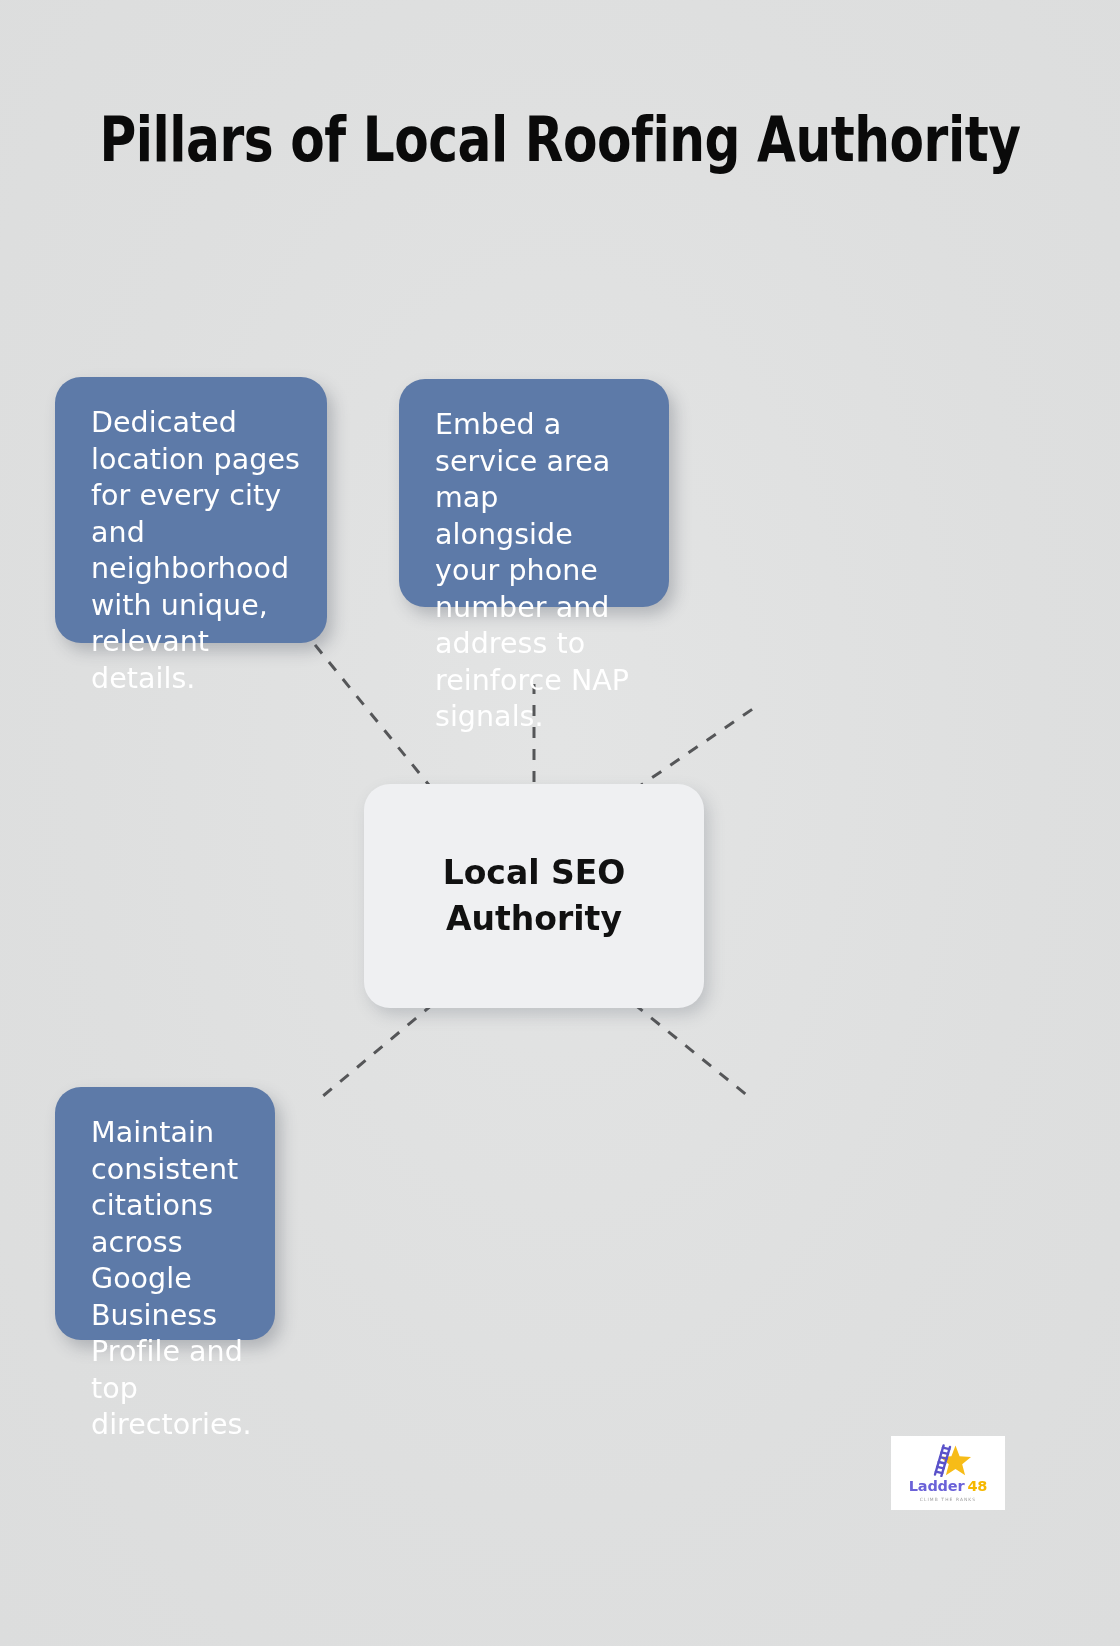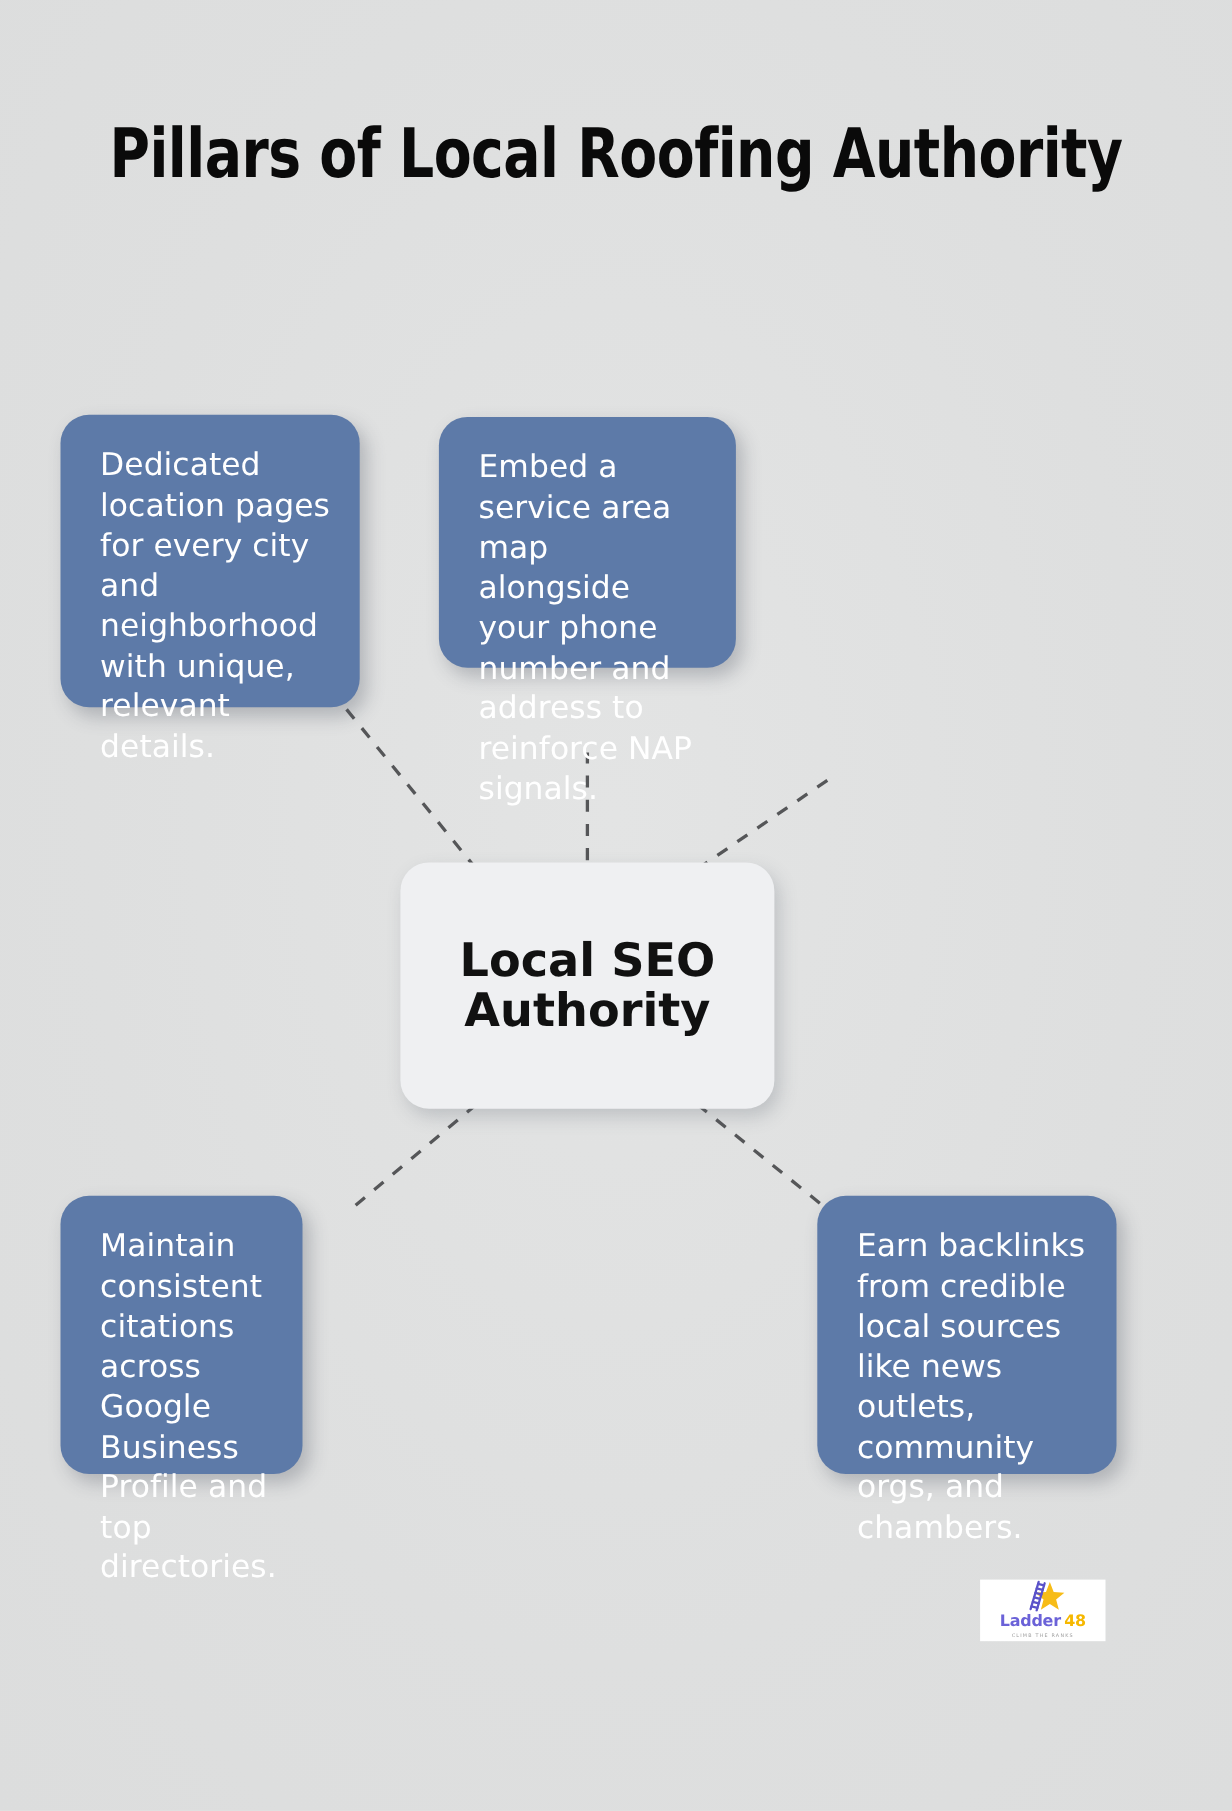--- a/index.html
+++ b/index.html
@@ -88,34 +88,34 @@
     background: #eff0f2;
     border-radius: 26px;
     box-shadow: 5px 7px 15px rgba(90, 98, 110, 0.25);
     display: flex;
     align-items: center;
     justify-content: center;
   }
   #center-node .center-label {
     font-family: "DejaVu Sans", "Liberation Sans", sans-serif;
     font-weight: bold;
-    font-size: 42px;
+    font-size: 33px;
     line-height: 46px;
     color: #111111;
     text-align: center;
     padding: 0 40px;
   }
 
   
   #logo-box {
     position: absolute;
     left: 891px;
     top: 1436px;
     width: 114px;
-    height: 56px;
+    height: 74px;
     background: #ffffff;
     display: flex;
     flex-direction: column;
     align-items: center;
     justify-content: center;
   }
   #logo-mark {
     display: block;
     margin-bottom: 1px;
   }
@@ -161,21 +161,20 @@
     </g>
   </svg>
 
   <div class="card card-blue" id="card-0">Dedicated location pages for every city and neighborhood with unique, relevant details.</div>
 
   <div class="card card-blue" id="card-1">Embed a service area map alongside your phone number and address to reinforce NAP signals.</div>
 
 
   <div class="card card-blue" id="card-3">Maintain consistent citations across Google Business Profile and top directories.</div>
 
-  <div class="card card-blue" id="card-4">Earn backlinks from credible local sources like news outlets, community orgs, and chambers.</div>
 
   <div id="center-node">
     <div class="center-label">Local SEO Authority</div>
   </div>
 
   <div id="logo-box">
     <svg id="logo-mark" width="46" height="34" viewBox="0 0 46 34" xmlns="http://www.w3.org/2000/svg">
 
       <polygon points="30.5,2.5 34.6,13.3 46,13.9 37.2,21.2 40.1,32.2 30.5,26.0 20.9,32.2 23.8,21.2 15.0,13.9 26.4,13.3" fill="#f7bc17"></polygon>
 

